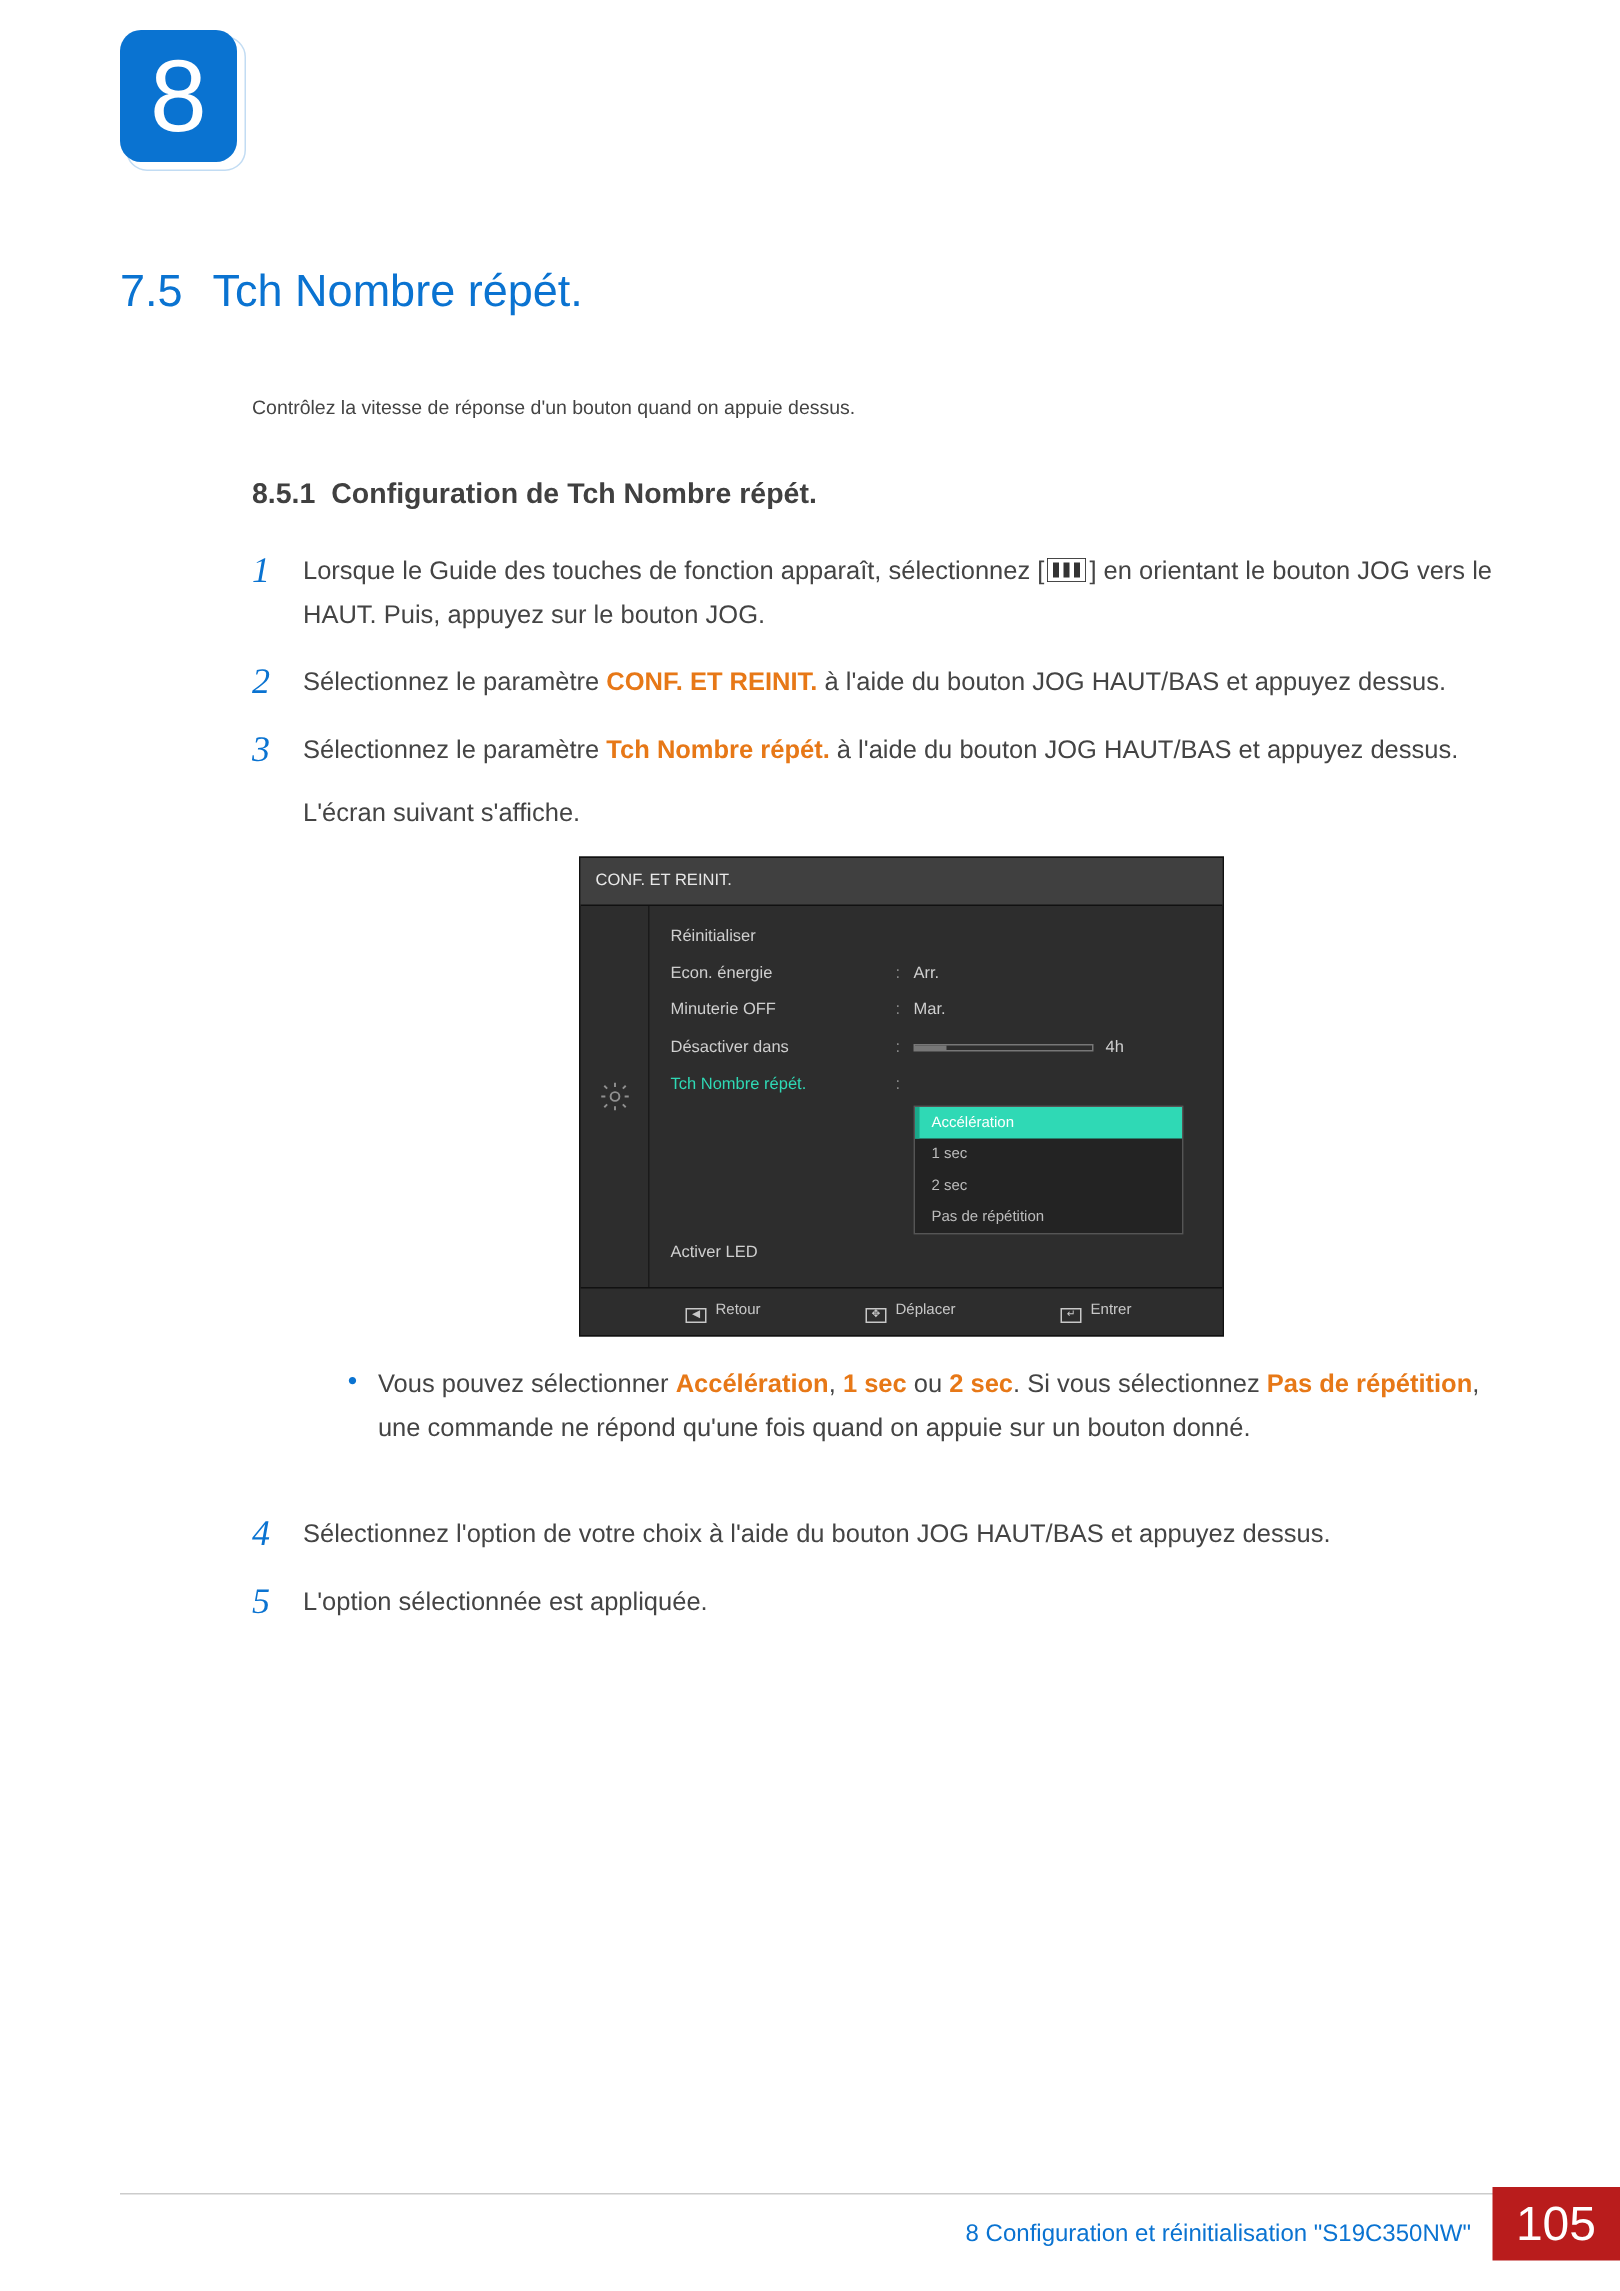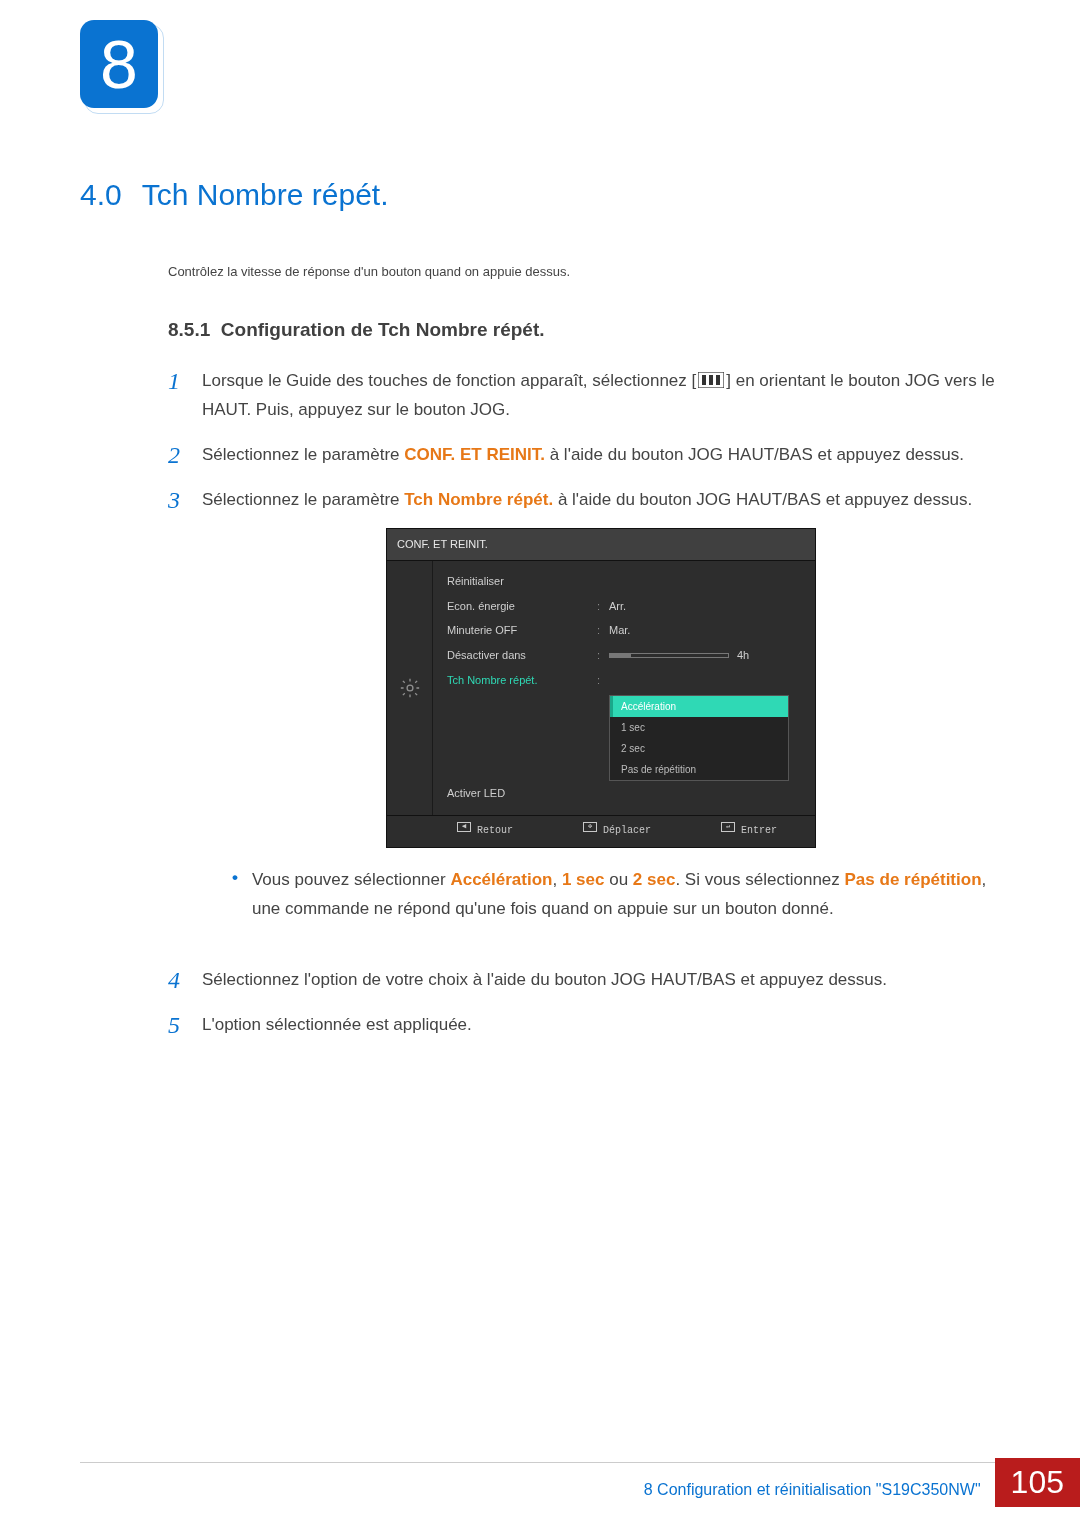--- a/index.html
+++ b/index.html
@@ -189,23 +189,22 @@
     background: #2d2d2d;
     padding: 6px 10px 8px 10px;
     gap: 70px;
     font-size: 10px;
     color: #c8c8c8;
     justify-content: flex-start;
     padding-left: 70px;
   }
   .osd-foot-item {
     display: flex;
-    align-items: flex-start;
+    align-items: flex-end;
     gap: 6px;
-    font-family: Liberation Mono, monospace;
   }
   .osd-foot-item .ficon {
     display: inline-flex;
     align-items: center;
     justify-content: center;
     width: 14px;
     height: 10px;
     border: 1px solid #c8c8c8;
     font-size: 7px;
   }
@@ -256,21 +255,21 @@
 </head>
 <body>
 
 <div class="page">
   <div class="chapter-header">
     <div class="chapter-badge">8</div>
   </div>
 
   <div class="section">
     <h2 class="section-heading">
-      <span class="section-num">4.0</span><span>Tch Nombre répét.</span>
+      <span class="section-num">7.5</span><span>Tch Nombre répét.</span>
     </h2>
 
     <p class="section-intro">Contrôlez la vitesse de réponse d'un bouton quand on appuie dessus.</p>
 
     <h3 class="subsection-heading">
       <span>8.5.1</span>&nbsp;&nbsp;<span>Configuration de Tch Nombre répét.</span>
     </h3>
 
     <div class="steps">
 
@@ -290,20 +289,21 @@
         <div class="step-num">2</div>
         <div class="step-body">
           <span>Sélectionnez le paramètre </span><span class="bold-orange">CONF. ET REINIT.</span><span> à l'aide du bouton JOG HAUT/BAS et appuyez dessus.</span>
         </div>
       </div>
 
       <div class="step">
         <div class="step-num">3</div>
         <div class="step-body">
           <span>Sélectionnez le paramètre </span><span class="bold-orange">Tch Nombre répét.</span><span> à l'aide du bouton JOG HAUT/BAS et appuyez dessus.</span>
+          <div class="step-sub">L'écran suivant s'affiche.</div>
 
           
           <div class="osd">
             <div class="osd-title">CONF. ET REINIT.</div>
             <div class="osd-body">
               <div class="osd-left">
                 <svg width="22" height="22" viewBox="0 0 24 24" fill="none" stroke="#bbb" stroke-width="1.4">
                   <circle cx="12" cy="12" r="3.2"></circle>
                   <path d="M12 2v3M12 19v3M4.2 4.2l2.1 2.1M17.7 17.7l2.1 2.1M2 12h3M19 12h3M4.2 19.8l2.1-2.1M17.7 6.3l2.1-2.1"></path>
                 </svg>

